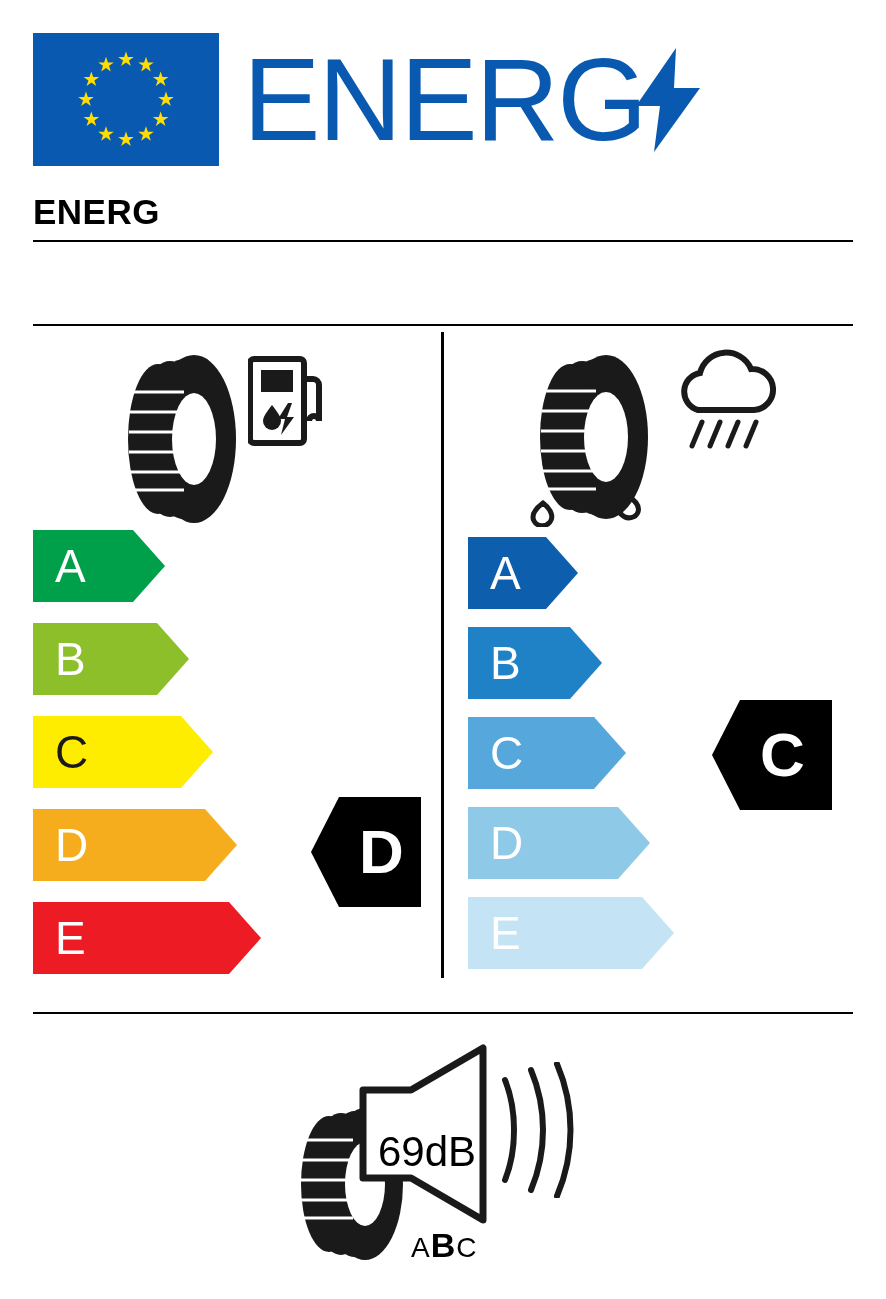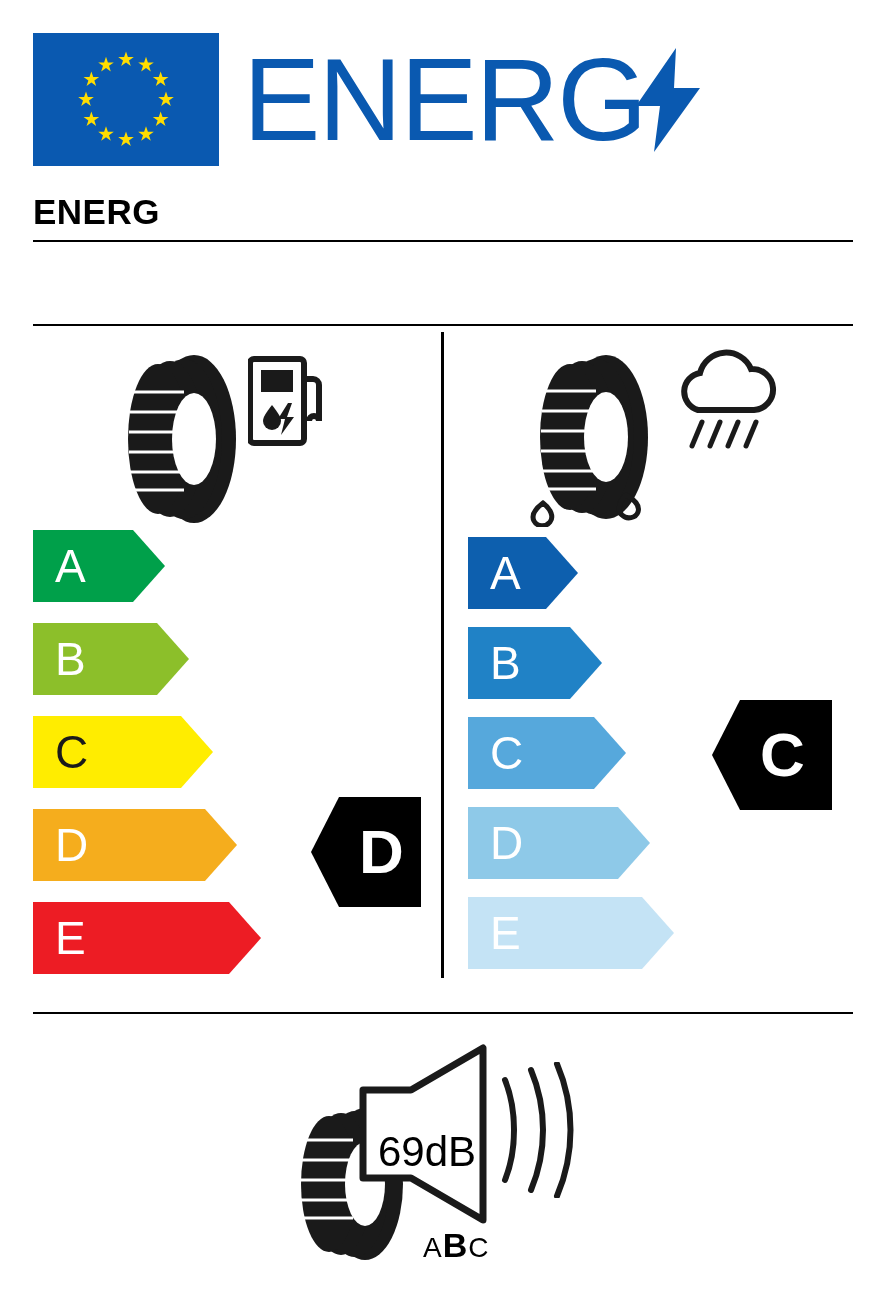--- a/index.html
+++ b/index.html
@@ -406,17 +406,17 @@
       <g fill="none" stroke="#1a1a1a" stroke-width="6" stroke-linecap="round">
         <path d="M10 18 C22 48 22 88 10 118"></path>
         <path d="M36 8 C52 46 52 90 36 128"></path>
         <path d="M62 2 C80 44 80 92 62 134"></path>
       </g>
     </svg>
 
     <div class="db-text">69dB</div>
   </div>
 
-  <div class="noise-classes" style="left:411px;margin-left:12px;">
+  <div class="noise-classes" style="left:411px;">
     <span>A</span><b>B</b><span>C</span>
   </div>
 
 </div>
 
 </body></html>

